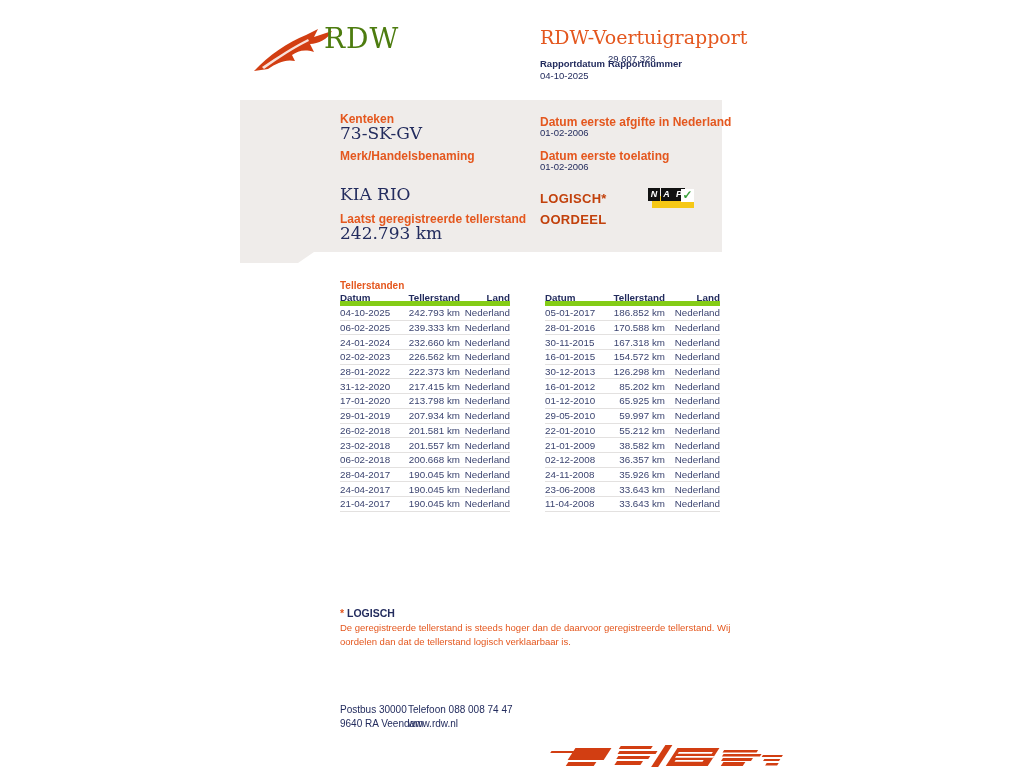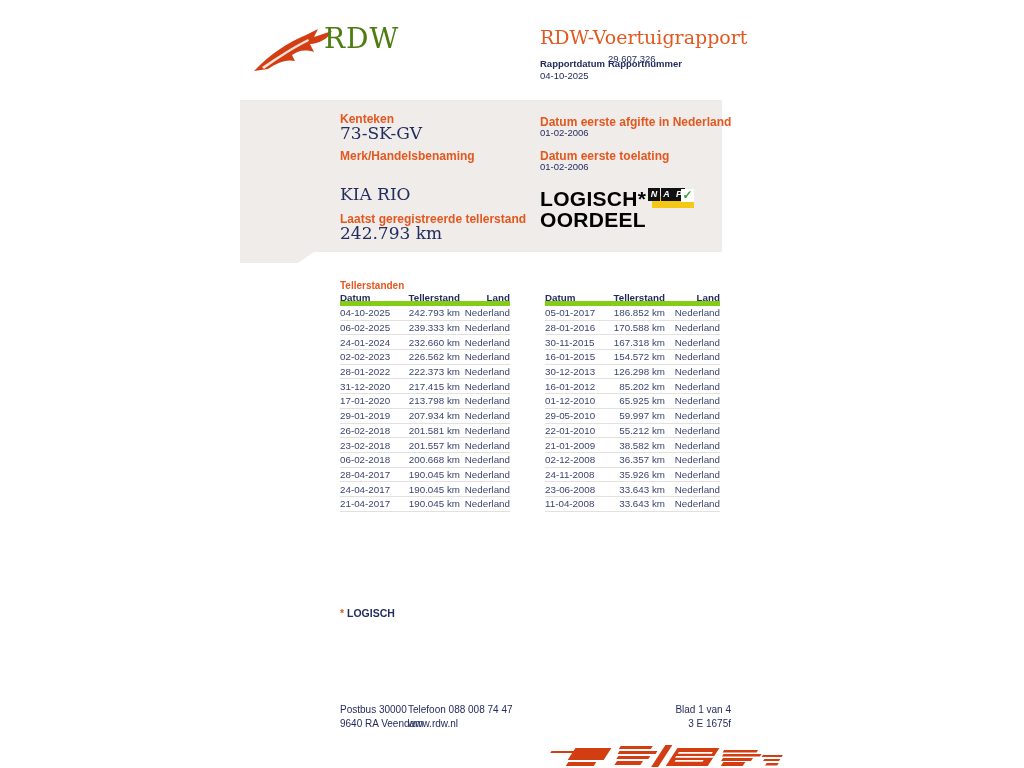--- a/index.html
+++ b/index.html
@@ -31,22 +31,22 @@
   #kenteken-label   { left:340px; top:112px; }
   #kenteken-value   { left:340px; top:123px; }
   #merk-label       { left:340px; top:149px; }
   #merk-value       { left:340px; top:160px;margin-top:24px; }
   #teller-label     { left:340px; top:212px; }
   #teller-value     { left:340px; top:223px; }
   #afgifte-label    { left:540px; top:115px; }
   #afgifte-value    { left:540px; top:127px; }
   #toelating-label  { left:540px; top:149px; }
   #toelating-value  { left:540px; top:161px; }
-  #oordeel { left:540px; top:188px; font-size:21px; font-weight:bold;
-             color:#000000; line-height:21px; letter-spacing:.3px; }
+  #oordeel { left:540px; top:188px; font-size:13px; font-weight:bold;
+             color:#c2410c; line-height:21px; letter-spacing:.3px; }
 
   
   #nap { left:648px; top:188px; width:46px; height:21px; }
   #nap-yellow { position:absolute; left:4px; top:8px; width:42px; height:12px; background:#f6c816; }
   .nap-tile { position:absolute; top:0; width:12px; height:13px; background:#111;
               color:#fff; font-size:9px; font-weight:bold; font-style:italic;
               text-align:center; line-height:13px; }
   #nap-n { left:0; }  #nap-a { left:12.5px; } #nap-p { left:25px; }
   #nap-check { position:absolute; left:33px; top:1px; width:13px; height:13px;
                background:#fff; color:#3aa13c; font-size:12px; font-weight:bold;
@@ -287,32 +287,29 @@
           <span class="tcell c1">33.643 km</span>
           <span class="tcell c2">Nederland</span>
         </div>
       </div>
   </div>
 
   <div class="abs" id="footnote-title">
     <span id="footnote-star">*</span>
     <span>LOGISCH</span>
   </div>
+  <div class="abs" id="footnote-text">De geregistreerde tellerstand is steeds hoger dan de daarvoor geregistreerde tellerstand. Wij oordelen dan dat de tellerstand logisch verklaarbaar is.</div>
 
   <div class="abs foot" id="foot-address">
     <div>Postbus 30000</div>
     <div>9640 RA Veendam</div>
   </div>
   <div class="abs foot" id="foot-contact">
     <div>Telefoon 088 008 74 47</div>
     <div>www.rdw.nl</div>
-  </div>
-  <div class="abs foot" id="foot-page">
-    <div>Blad 1 van 4</div>
-    <div>3 E 1675f</div>
   </div>
 
   <div class="abs" id="bottom-art">
     <svg width="260" height="27" viewBox="0 0 260 27">
       <g fill="#d23e12" transform="skewX(-33)">
         <rect x="18" y="10" width="24" height="2"></rect>
         <rect x="40" y="7" width="36" height="12"></rect>
         <rect x="42" y="21" width="28" height="4"></rect>
         <rect x="84" y="5" width="32" height="3"></rect>
         <rect x="86" y="10" width="38" height="3"></rect>

